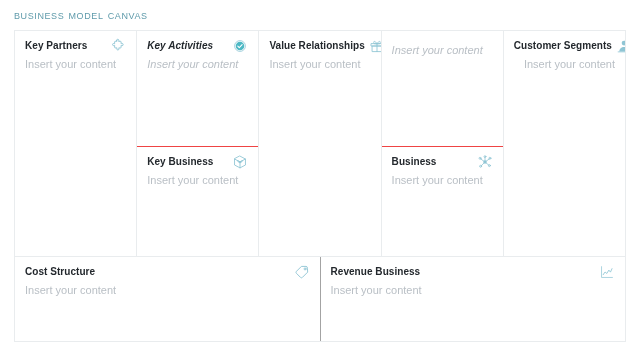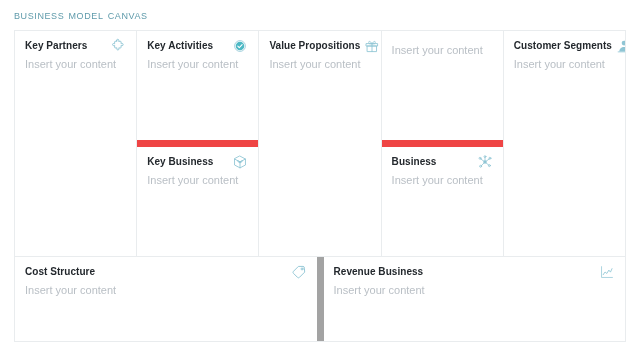--- a/index.html
+++ b/index.html
@@ -57,35 +57,36 @@
   }
 
   .col {
     box-sizing: border-box;
     border-right: 1px solid #e9ecee;
     display: flex;
     flex-direction: column;
     flex: 1 1 0;
     min-width: 0;
   }
-  .col:last-child { border-right: none; }
+  .col:last-child { border-right: none; text-align: right; }
 
   .col.split { }
 
   .cell {
     position: relative;
     box-sizing: border-box;
     padding: 9px 10px 0 10px;
     flex: 1 1 0;
     min-width: 0;
     overflow: hidden;
   }
   .cell.half-top {
     flex: 0 0 116px;
-    border-bottom: 7px solid #ef4444;
+    border-bottom: 1px solid #ef4444;
+    font-style: italic;
   }
   .cell.half-bottom {
     flex: 1 1 auto;
   }
 
   .cell-head {
     display: flex;
     align-items: flex-start;
     justify-content: space-between;
     gap: 4px;
@@ -113,21 +114,21 @@
     margin-top: -2px;
     display: block;
   }
   .cell-icon svg { display: block; width: 16px; height: 16px; }
 
   .bottom-cell {
     box-sizing: border-box;
     padding: 9px 10px 0 10px;
     flex: 1 1 0;
     min-width: 0;
-    border-right: 7px solid #a3a3a3;
+    border-right: 1px solid #a3a3a3;
     position: relative;
     overflow: hidden;
   }
   .bottom-cell:last-child { border-right: none; }
 </style>
 </head>
 <body>
 
 <div id="page-title">Business Model Canvas</div>
 
@@ -176,21 +177,21 @@
             </svg>
           </span>
         </div>
         <div class="cell-placeholder">Insert your content</div>
       </div>
     </div>
 
     <div class="col">
       <div class="cell">
         <div class="cell-head">
-          <div class="cell-title">Value Propositions</div>
+          <div class="cell-title">Value Relationships</div>
           <span class="cell-icon">
             <svg viewBox="0 0 24 24" fill="none" stroke="#8fc5d4" stroke-width="1.3" stroke-linecap="round" stroke-linejoin="round">
               <rect x="3.6" y="8.4" width="16.8" height="3.6"></rect>
               <rect x="5.2" y="12" width="13.6" height="8.4"></rect>
               <path d="M12 8.4v12"></path>
               <path d="M12 8.4C10.6 6.4 9.3 5 7.9 5a2 2 0 0 0 0 3.4z"></path>
               <path d="M12 8.4C13.4 6.4 14.7 5 16.1 5a2 2 0 0 1 0 3.4z"></path>
             </svg>
           </span>
         </div>

